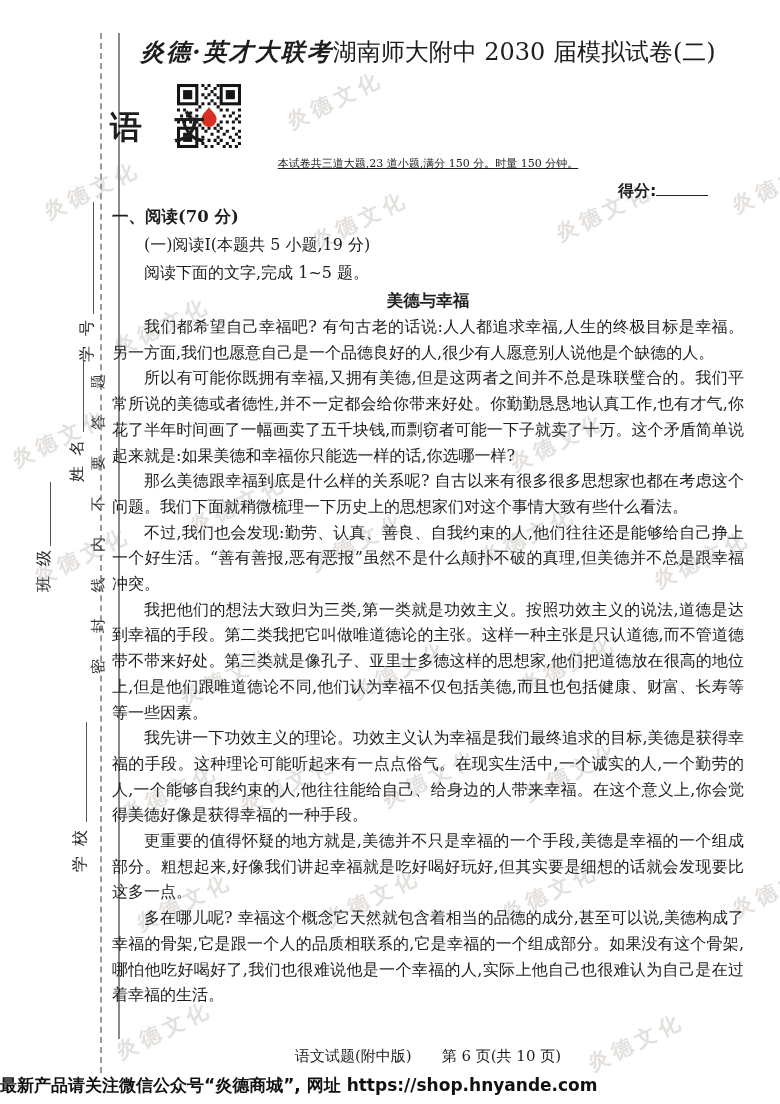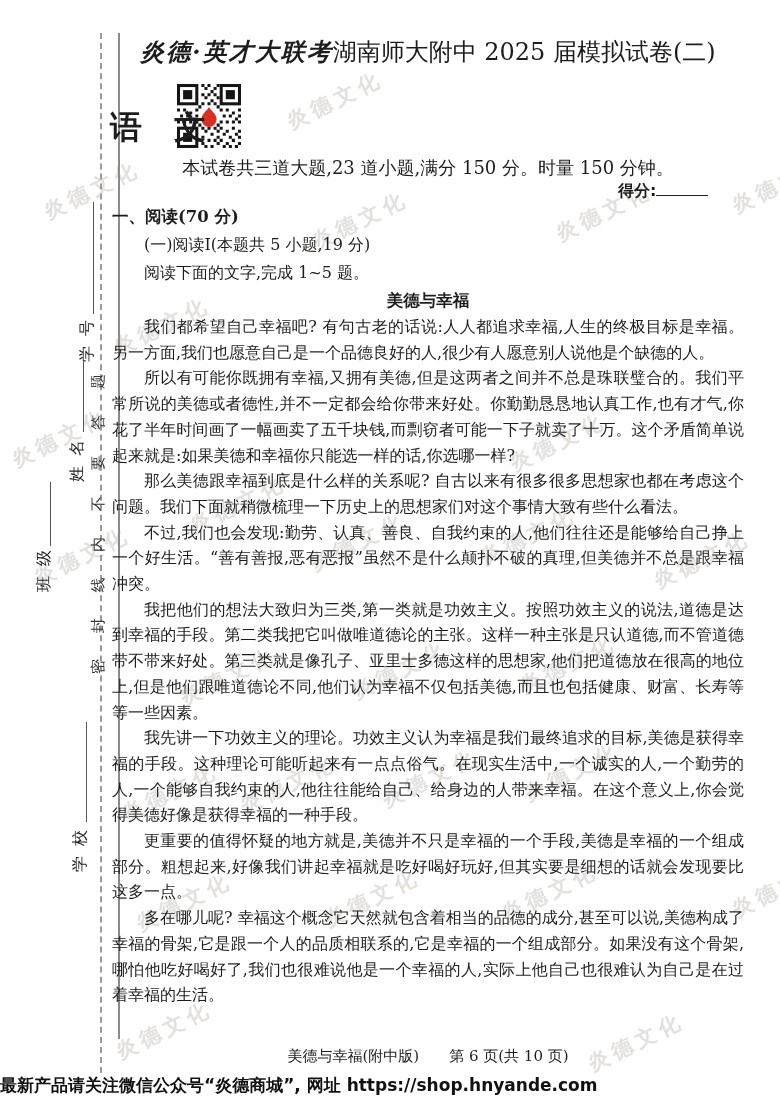--- a/index.html
+++ b/index.html
@@ -27,21 +27,21 @@
              justify-content:space-between;font-size:15px;color:#333;line-height:20px;}
 
   
   .exam-title{position:absolute;left:110px;top:36px;width:636px;text-align:center;
               font-size:24px;white-space:nowrap;}
   .brand{font-weight:bold;font-style:italic;letter-spacing:2px;}
   .qr-box{position:absolute;left:177px;top:84px;width:64px;height:64px;}
   .subject-title{position:absolute;left:110px;top:106px;width:636px;text-align:left;
                  font-size:32px;font-weight:bold;
                  font-family:"DejaVu Sans","Liberation Sans",sans-serif;}
-  .exam-info{position:absolute;left:110px;top:156px;width:636px;text-align:center;font-size:18px;}
+  .exam-info{position:absolute;left:110px;top:156px;width:636px;text-align:center;font-size:11px;text-decoration:underline;}
   .score-field{position:absolute;left:618px;top:180px;font-size:16px;font-weight:bold;
                font-family:"DejaVu Sans","Liberation Sans",sans-serif;}
   .score-blank{display:inline-block;width:52px;height:15px;border-bottom:1.5px solid #222;}
 
   
   .content{position:absolute;left:112px;top:203px;width:632px;}
   .sec-heading{font-weight:bold;font-size:16.5px;line-height:28px;}
   .sub-line{font-size:16px;line-height:28px;text-indent:2em;}
   .art-title{text-align:center;font-weight:bold;font-size:16.5px;line-height:27px;
              font-family:"DejaVu Sans","Liberation Sans",sans-serif;}
@@ -105,21 +105,21 @@
       <span>密</span>
       <span>封</span>
       <span>线</span>
       <span>内</span>
       <span>不</span>
       <span>要</span>
       <span>答</span>
       <span>题</span>
     </div>
 
-  <div class="exam-title"><span class="brand">炎德·英才大联考</span><span>湖南师大附中 2025 届模拟试卷(二)</span></div>
+  <div class="exam-title"><span class="brand">炎德·英才大联考</span><span>湖南师大附中 2030 届模拟试卷(二)</span></div>
 
   <div class="qr-box">
     <svg width="64" height="64" viewBox="0 0 21 21">
       <g fill="#151515">
         <path d="M0 0h7v7H0z"></path>
           <path d="M14 0h7v7h-7z"></path>
           <path d="M0 14h7v7H0z"></path>
       </g>
       <g fill="#fff">
         <path d="M1 1h5v5H1z"></path>
@@ -161,17 +161,17 @@
         <p>那么美德跟幸福到底是什么样的关系呢? 自古以来有很多很多思想家也都在考虑这个问题。我们下面就稍微梳理一下历史上的思想家们对这个事情大致有些什么看法。</p>
         <p>不过,我们也会发现:勤劳、认真、善良、自我约束的人,他们往往还是能够给自己挣上一个好生活。“善有善报,恶有恶报”虽然不是什么颠扑不破的真理,但美德并不总是跟幸福冲突。</p>
         <p>我把他们的想法大致归为三类,第一类就是功效主义。按照功效主义的说法,道德是达到幸福的手段。第二类我把它叫做唯道德论的主张。这样一种主张是只认道德,而不管道德带不带来好处。第三类就是像孔子、亚里士多德这样的思想家,他们把道德放在很高的地位上,但是他们跟唯道德论不同,他们认为幸福不仅包括美德,而且也包括健康、财富、长寿等等一些因素。</p>
         <p>我先讲一下功效主义的理论。功效主义认为幸福是我们最终追求的目标,美德是获得幸福的手段。这种理论可能听起来有一点点俗气。在现实生活中,一个诚实的人,一个勤劳的人,一个能够自我约束的人,他往往能给自己、给身边的人带来幸福。在这个意义上,你会觉得美德好像是获得幸福的一种手段。</p>
         <p>更重要的值得怀疑的地方就是,美德并不只是幸福的一个手段,美德是幸福的一个组成部分。粗想起来,好像我们讲起幸福就是吃好喝好玩好,但其实要是细想的话就会发现要比这多一点。</p>
         <p>多在哪儿呢? 幸福这个概念它天然就包含着相当的品德的成分,甚至可以说,美德构成了幸福的骨架,它是跟一个人的品质相联系的,它是幸福的一个组成部分。如果没有这个骨架,哪怕他吃好喝好了,我们也很难说他是一个幸福的人,实际上他自己也很难认为自己是在过着幸福的生活。</p>
       </div>
   </div>
 
   <div class="page-line">
-    <span>美德与幸福(附中版)</span><span>第 6 页(共 10 页)</span>
+    <span>语文试题(附中版)</span><span>第 6 页(共 10 页)</span>
   </div>
   <div class="promo">最新产品请关注微信公众号“炎德商城”, 网址 https://shop.hnyande.com</div>
 
 </div>
 
 </body></html>

